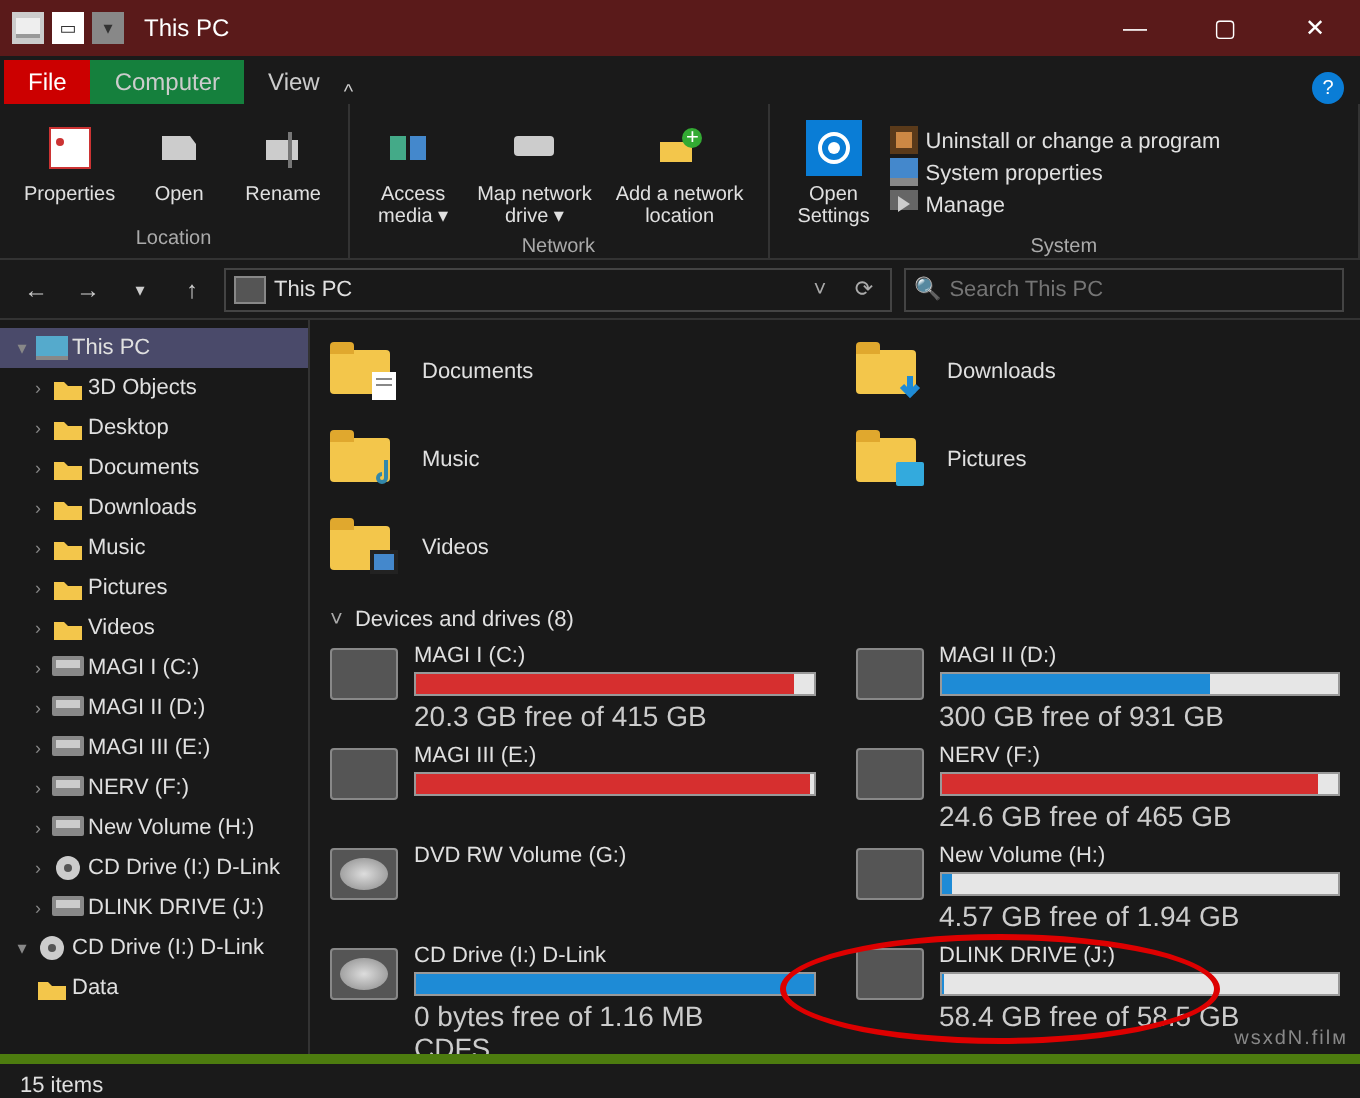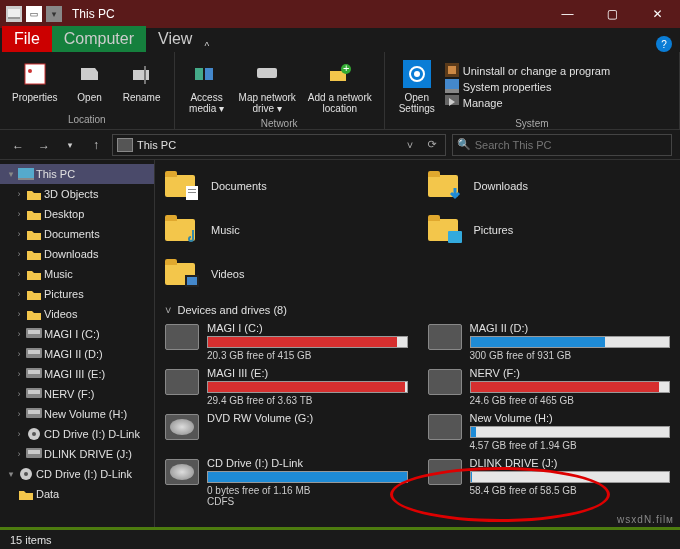--- a/index.html
+++ b/index.html
@@ -4,21 +4,21 @@
 <style>
 *{margin:0;padding:0;box-sizing:border-box;font-family:"Segoe UI",sans-serif;font-size:11px;color:#e0e0e0;user-select:none}
 body{background:#1a1a1a;width:680px;height:549px;overflow:hidden;position:relative}
 .titlebar{height:28px;background:#5a1a1a;display:flex;align-items:center;padding-left:6px}
 .titlebar .qat{display:flex;gap:4px;align-items:center}
 .titlebar .qat .ico{width:16px;height:16px;display:flex;align-items:center;justify-content:center;background:#ccc;font-size:9px;color:#333}
 .titlebar .title{margin-left:10px;font-size:12px;color:#fff}
 .titlebar .wincontrols{margin-left:auto;display:flex}
 .titlebar .wincontrols div{width:45px;height:28px;display:flex;align-items:center;justify-content:center;color:#fff;font-size:12px}
 .tabs{height:24px;background:#1a1a1a;display:flex;align-items:flex-end;padding-left:2px}
-.tabs .tab{padding:4px 12px;font-size:16px;color:#ccc}
+.tabs .tab{padding:4px 12px;font-size:12px;color:#ccc}
 .tabs .tab.file{background:#c00;color:#fff}
 .tabs .tab.active{background:#15803d}
 .tabs .help{margin-left:auto;margin-right:8px;width:16px;height:16px;border-radius:50%;background:#0a7dd6;color:#fff;display:flex;align-items:center;justify-content:center;font-size:10px}
 .tabs .chev{color:#ccc;margin-right:6px;font-size:10px}
 .ribbon{height:78px;background:#1a1a1a;display:flex;border-bottom:1px solid #333}
 .rgroup{border-right:1px solid #333;padding:4px 8px;display:flex;flex-direction:column}
 .rgroup .items{display:flex;gap:4px;flex:1}
 .rgroup .glabel{text-align:center;font-size:10px;color:#aaa;padding-top:2px}
 .rbtn{display:flex;flex-direction:column;align-items:center;justify-content:flex-start;padding:2px 4px;gap:2px;min-width:48px}
 .rbtn .ricon{width:32px;height:32px;display:flex;align-items:center;justify-content:center}
@@ -51,22 +51,22 @@
 .section-head{display:flex;align-items:center;gap:6px;margin:6px 0;font-size:12px}
 .drivegrid{display:grid;grid-template-columns:1fr 1fr;gap:6px 20px}
 .drive{display:flex;gap:8px;align-items:flex-start}
 .dicon{width:34px;height:26px;background:#555;border:1px solid #888;border-radius:2px;margin-top:2px;position:relative}
 .dicon.disc::after{content:"";position:absolute;inset:4px;border-radius:50%;background:radial-gradient(#ddd,#888)}
 .dinfo{flex:1}
 .dname{font-size:11px;margin-bottom:2px}
 .dbar{height:12px;background:#e6e6e6;border:1px solid #999;position:relative;margin-bottom:2px}
 .dfill{height:100%;background:#d62f2f}
 .dfill.blue{background:#1e8bd6}
-.dfree{font-size:10px;color:#ccc}
-.status{height:22px;background:#1a1a1a;border-top:3px solid #4d7c0f;display:flex;align-items:center;padding:0 10px;font-size:11px}
+.dfree{font-size:14px;color:#ccc}
+.status{height:22px;background:#1a1a1a;border-top:5px solid #4d7c0f;display:flex;align-items:flex-end;padding:0 10px;font-size:11px}
 .circle-annot{position:absolute;border:3px solid #d00;border-radius:50%;width:220px;height:55px;left:390px;top:467px;pointer-events:none}
 .watermark{position:absolute;right:6px;bottom:24px;font-size:10px;color:#888;letter-spacing:1px}
 svg{display:block}
 </style>
 </head>
 <body>
 
 <div class="titlebar">
   <div class="qat">
     <div class="ico">
@@ -466,21 +466,20 @@
             <div class="dfree">300 GB free of 931 GB</div>
           </div>
         </div>
         <div class="drive">
           <div class="dicon "></div>
           <div class="dinfo">
             <div class="dname">MAGI III (E:)</div>
             <div class="dbar">
               <div class="dfill " style="width:99%"></div>
             </div>
-            <div class="dfree">29.4 GB free of 3.63 TB</div>
           </div>
         </div>
         <div class="drive">
           <div class="dicon "></div>
           <div class="dinfo">
             <div class="dname">NERV (F:)</div>
             <div class="dbar">
               <div class="dfill " style="width:95%"></div>
             </div>
             <div class="dfree">24.6 GB free of 465 GB</div>

